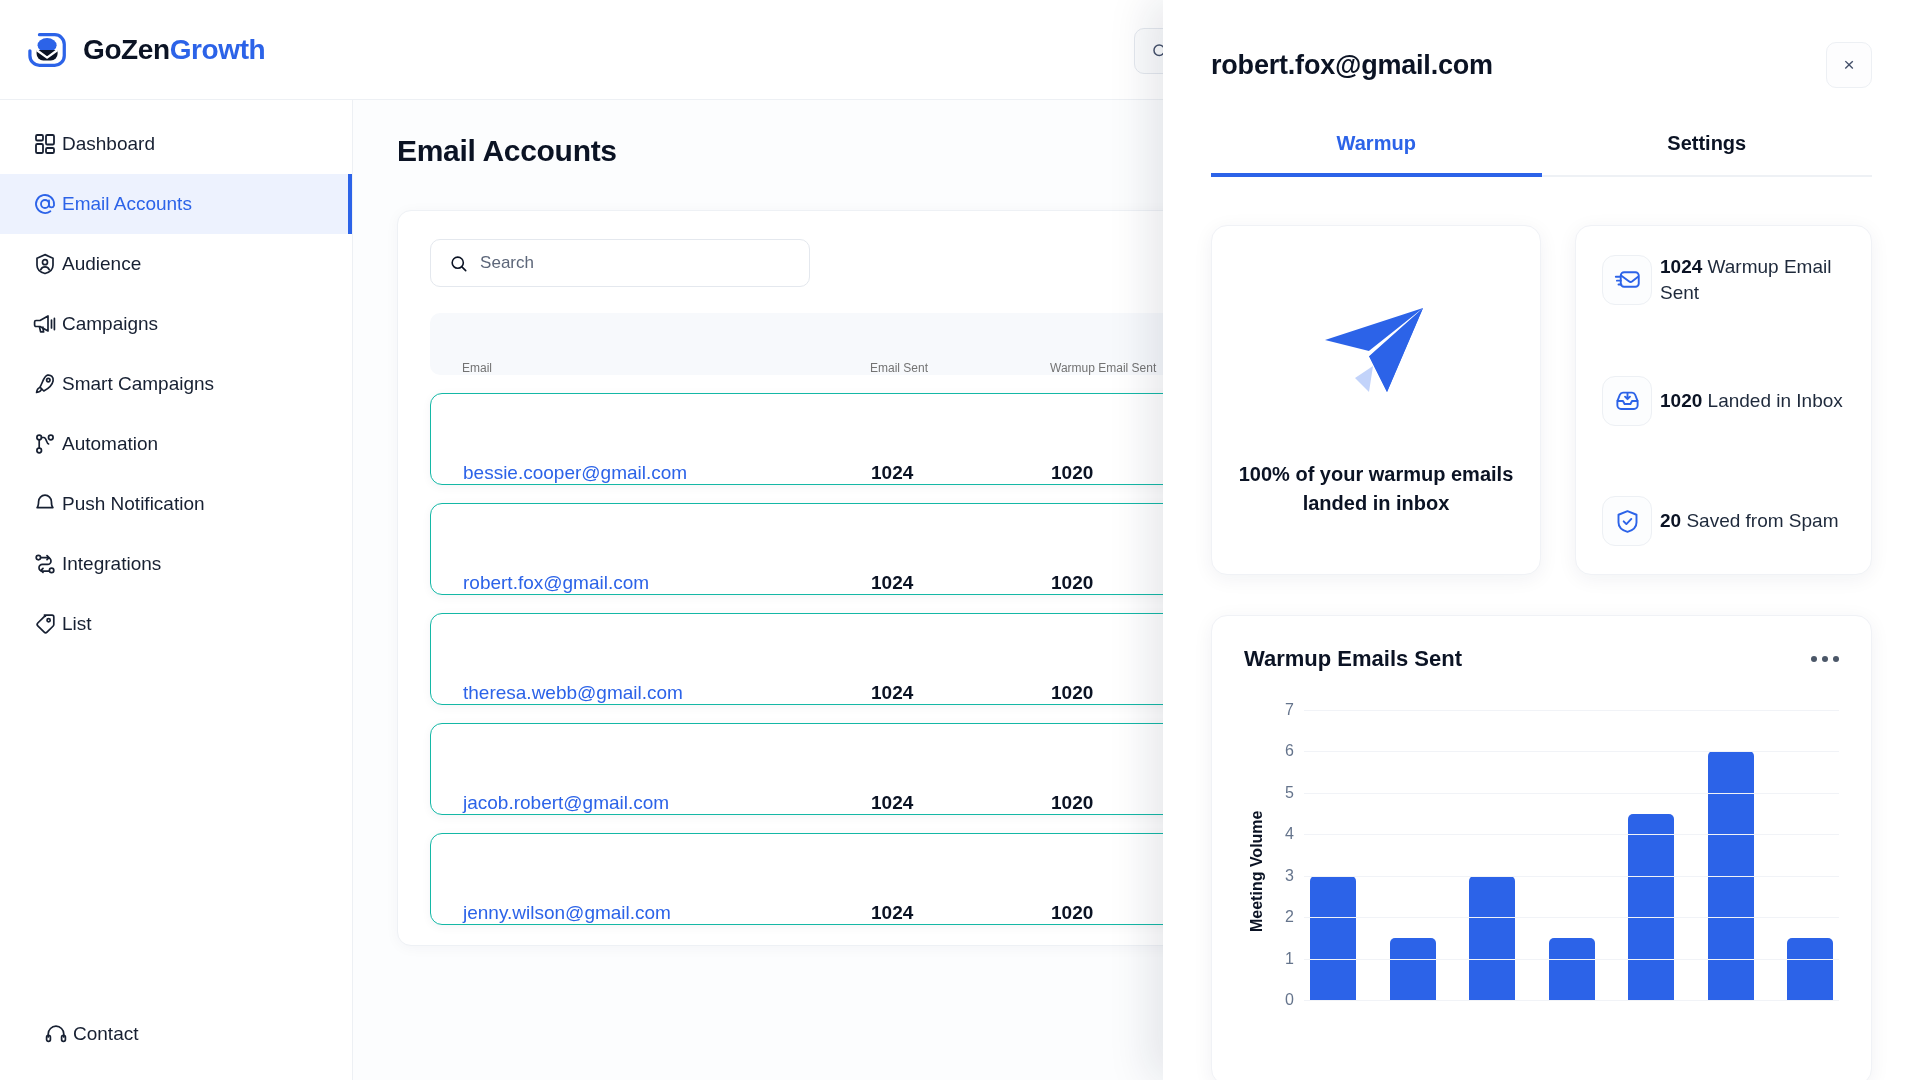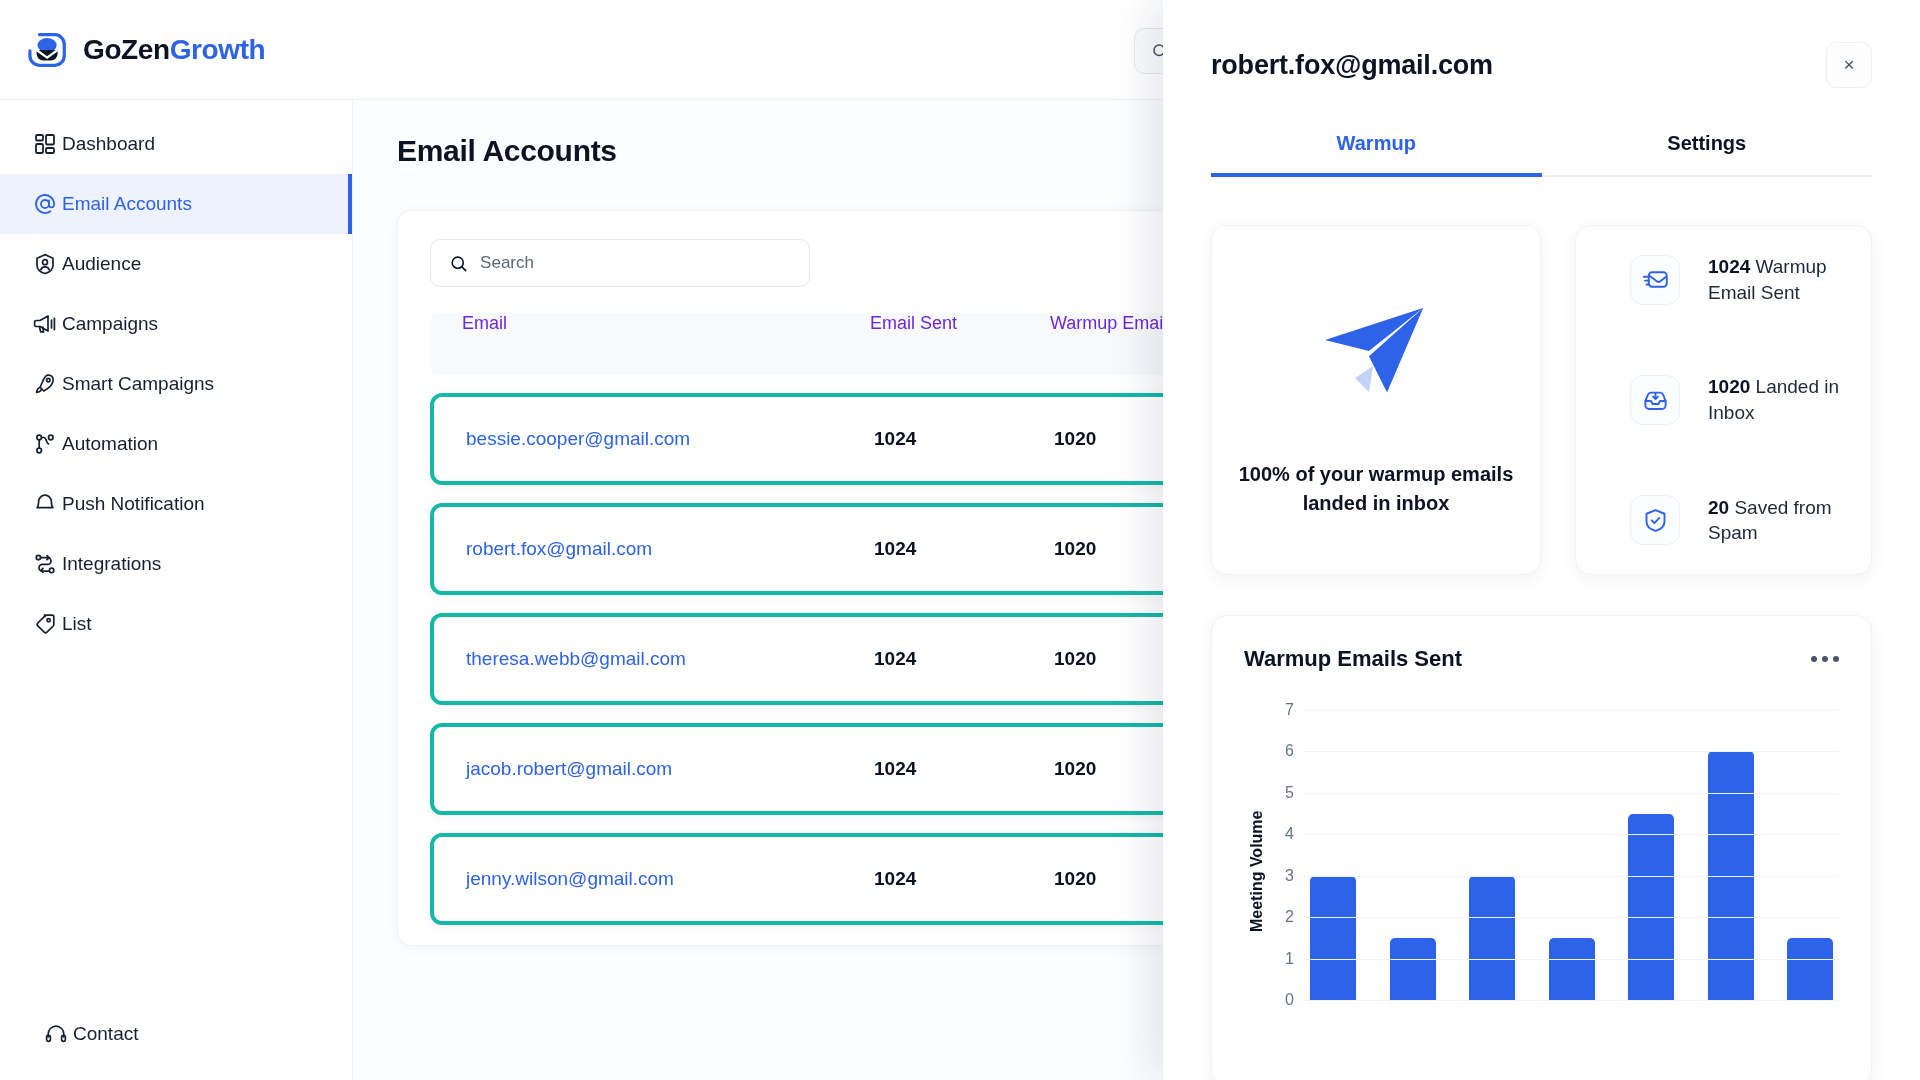--- a/index.html
+++ b/index.html
@@ -77,32 +77,32 @@
     width: 380px; height: 48px; border: 1px solid #E4E8EE; border-radius: 10px;
     display: flex; align-items: center; gap: 12px; padding: 0 18px; background: #fff;
   }
   .tbl-search input {
     border: none; outline: none; background: transparent; width: 100%;
     font-family: "Liberation Sans", sans-serif; font-size: 17px; color: #0B1324;
   }
   .tbl-search input::placeholder { color: #5C6679; }
 
   .tbl-head {
-    margin-top: 26px; display: flex; align-items: flex-start; height: 62px;
+    margin-top: 26px; display: flex; align-items: flex-end; height: 62px;
     background: #F7F9FC; border-radius: 10px; padding: 0 32px;
-    font-size: 18px; color: #6d28d9; font-weight: 500;
+    font-size: 12px; color: #737373; font-weight: 500;
   }
   .col-email { width: 408px; }
   .col-sent  { width: 180px; text-align: left; }
   .col-warm  { width: 220px; text-align: left; }
   .col-more  { flex: 1; }
 
   .tbl-row {
-    margin-top: 18px; display: flex; align-items: center; height: 92px;
-    background: #fff; border: 4px solid #14b8a6; border-radius: 12px;
+    margin-top: 18px; display: flex; align-items: flex-end; height: 92px;
+    background: #fff; border: 1px solid #14b8a6; border-radius: 12px;
     box-shadow: 0 2px 10px rgba(22,38,74,0.05);
     padding: 0 32px; font-size: 19px;
   }
   .tbl-row .email { color: #2C63E8; }
   .tbl-row .num { color: #0B1324; font-weight: 700; }
 
   
   .panel {
     position: absolute; right: 0; top: 0; width: 757px; height: 1080px;
     background: #fff; box-shadow: -14px 0 40px rgba(17,28,54,0.10);
@@ -139,21 +139,21 @@
   .plane-card .caption {
     margin-top: 40px; text-align: center; font-size: 20px; font-weight: 700;
     line-height: 1.45; color: #0B1324;
   }
 
   .stats-card {
     flex: 1; background: #fff; border: 1px solid #F0F2F6; border-radius: 16px;
     box-shadow: 0 4px 20px rgba(22,38,74,0.06);
     padding: 28px 26px; display: flex; flex-direction: column; justify-content: space-between;
   }
-  .stat { display: flex; align-items: center; gap: 28px; margin-left: 28px; }
+  .stat { display: flex; align-items: center; gap: 8px; }
   .stat-ico {
     width: 50px; height: 50px; flex: none; border: 1px solid #EDF0F4; border-radius: 13px;
     background: #FCFDFE; display: flex; align-items: center; justify-content: center;
   }
   .stat-ico svg { width: 27px; height: 27px; }
   .stat-txt { font-size: 19px; color: #1E293B; line-height: 1.35; }
   .stat-txt b { font-weight: 700; color: #0B1324; }
 
   .chart-card {
     margin-top: 40px; background: #fff; border: 1px solid #F0F2F6;

